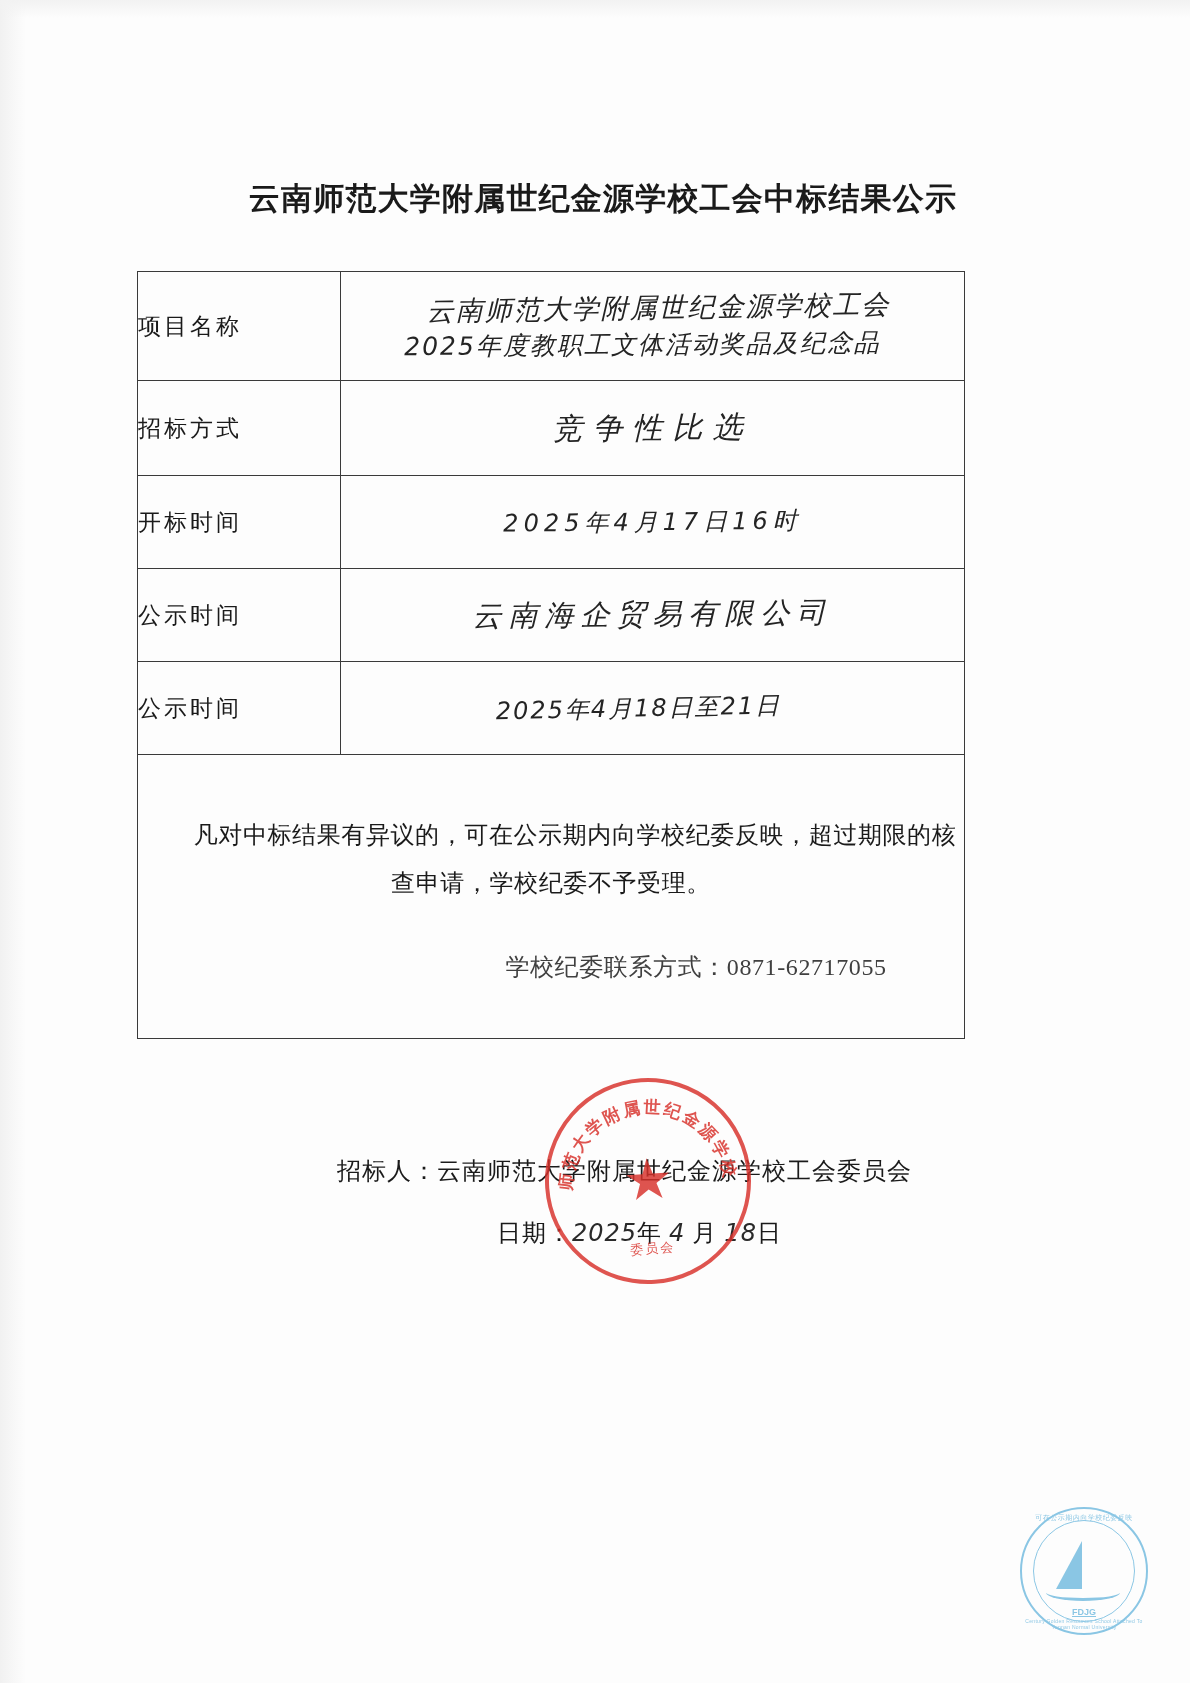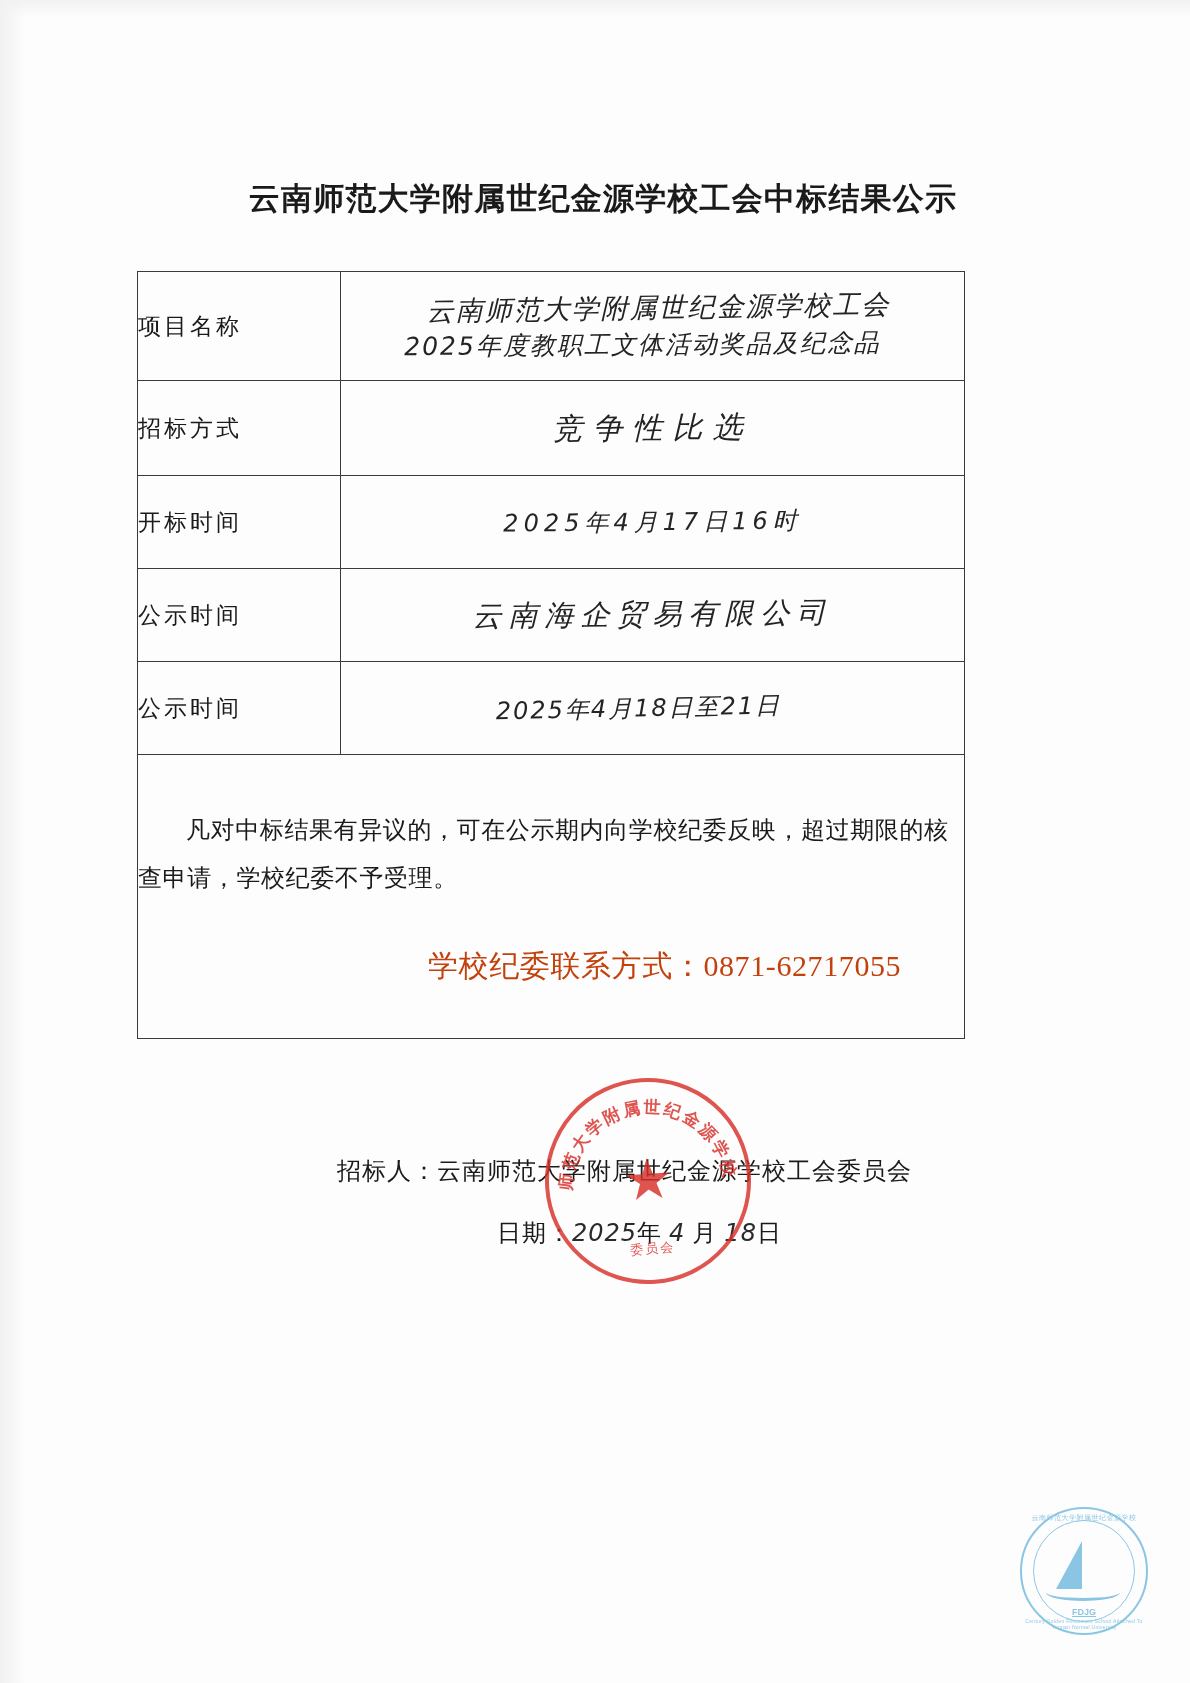--- a/index.html
+++ b/index.html
@@ -79,37 +79,37 @@
   .hand.l2 { transform:rotate(-0.5deg) translateX(-10px); font-size:25px; }
 
   .row-project td { height:108px; }
   .row-method  td { height:94px; }
   .row-open    td { height:92px; }
   .row-winner  td { height:92px; }
   .row-notice  td { height:92px; }
   .row-body    td { height:283px; }
 
   .body-cell {
-    text-align:left;
+    text-align:center;
     padding:54px 40px 20px 40px;
     vertical-align:top;
   }
   .body-par {
     font-size:24px;
     line-height:2.0;
     text-indent:2em;
     letter-spacing:0.6px;
     color:#1a1a1a;
   }
   .contact-line {
     margin-top:44px;
     padding-left:290px;
-    font-size:30px;
+    font-size:24px;
     letter-spacing:0.6px;
-    color:#c2410c;
+    color:#404040;
   }
 
   .footer {
     position:absolute;
     left:137px; top:1155px;
     width:828px;
     font-size:24px;
     letter-spacing:1px;
     color:#1a1a1a;
   }
@@ -303,18 +303,18 @@
     </svg>
     <div class="seal-star">★</div>
     <div class="seal-bottom">委员会</div>
   </div>
 
   <div class="school-logo">
     <div class="logo-ring"></div>
     <div class="logo-ring-inner"></div>
     <div class="logo-sail"></div>
     <div class="logo-wave"></div>
-    <div class="logo-text-top">云南师范大学附属世纪金源学校</div>
+    <div class="logo-text-top">可在公示期内向学校纪委反映</div>
     <div class="logo-abbr">FDJG</div>
     <div class="logo-text-bottom">Century Golden Resources School Attached To Yunnan Normal University</div>
   </div>
 
 </div>
 
 </body></html>

